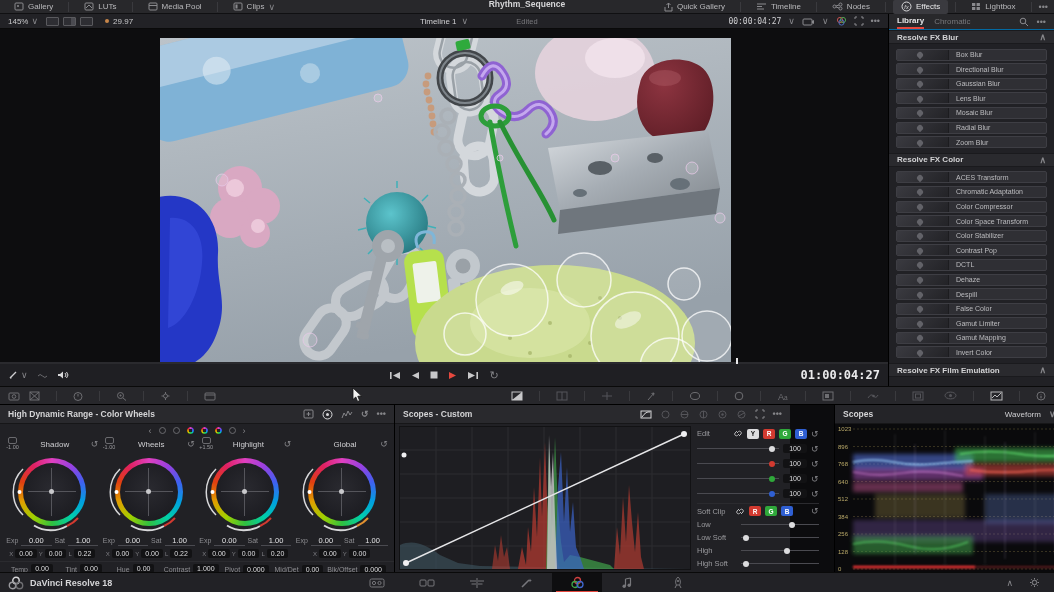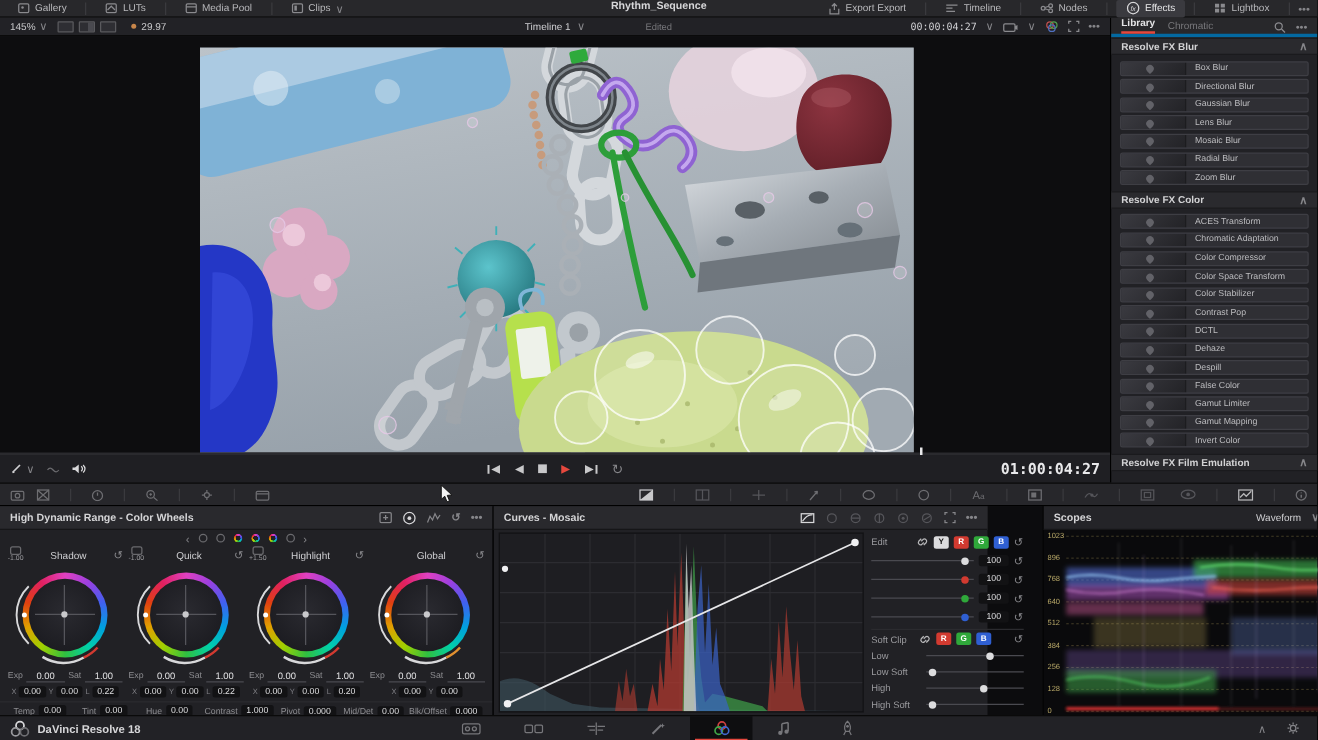--- a/index.html
+++ b/index.html
@@ -47,21 +47,21 @@
   .tbtn{cursor:default;}
 
   
   #toolstrip{position:absolute;left:0;top:386px;width:1054px;height:19px;background:#27272b;
              border-top:1px solid #0a0a0a;border-bottom:1px solid #000;display:flex;align-items:center;padding:0 8px;}
   .ts-group{display:flex;align-items:center;gap:9px;}
   #cursor{position:absolute;left:352px;top:388px;z-index:9;}
 
   
   #fxpanel{position:absolute;left:888px;top:14px;width:166px;height:372px;background:#212125;border-left:1px solid #000;display:flex;flex-direction:column;}
-  #fxtabs{height:16px;display:flex;align-items:flex-end;padding:0 8px;background:#28282b;border-bottom:3px solid #0369a1;}
+  #fxtabs{height:16px;display:flex;align-items:center;padding:0 8px;background:#28282b;border-bottom:1px solid #0369a1;}
   .fxtab{margin-right:10px;font-size:8px;padding:2px 0;}
   .fxtab.active{color:#e4e4e6;font-weight:bold;border-bottom:2px solid #e5483e;}
   .fxtab.idle{color:#77777b;}
   .fx-sec-head{height:14px;display:flex;align-items:center;padding:0 8px;background:#2a2a2e;
                border-top:1px solid #1a1a1d;border-bottom:1px solid #1a1a1d;font-weight:bold;color:#d2d2d4;}
   .fx-items{padding:2px 7px;}
   .fx-item{display:flex;align-items:center;height:12px;margin:2.6px 0;background:#2f2f34;
            border:1px solid #3e3e44;border-radius:2px;overflow:hidden;}
   .fx-thumb{width:52px;align-self:stretch;background:linear-gradient(135deg,#3a3a40,#232327);
             border-right:1px solid #1c1c1f;position:relative;}
@@ -190,21 +190,21 @@
     <div class="tb-center">
       <span class="proj-title">Rhythm_Sequence</span>
       <span class="proj-status">Edited</span>
     </div>
 
     <div class="tb-right">
       <div class="tb-btn">
         <svg width="9" height="10">
             <path d="M4.5 1 V6 M2.5 3 L4.5 1 L6.5 3 M1 5 V9 H8 V5" stroke="#8a8a8e" fill="none"></path>
           </svg>
-        <span class="lbl">Export Export</span>
+        <span class="lbl">Quick Gallery</span>
       </div>
       <span class="sep"></span>
       <div class="tb-btn">
         <svg width="11" height="9">
             <path d="M1 2 H10 M1 4.5 H6 M1 7 H8" stroke="#8a8a8e"></path>
           </svg>
         <span class="lbl">Timeline</span>
       </div>
       <span class="sep"></span>
       <div class="tb-btn">
@@ -789,21 +789,21 @@
           <span class="vbox">0.22</span>
         </div>
       </div>
 
       <div class="wheelcol">
         <div class="wheel-top">
           <span class="zone-badge">
             <span class="zb-ic"></span>
             <span class="zb-val">-1.00</span>
           </span>
-          <span class="wheel-name">Quick</span>
+          <span class="wheel-name">Wheels</span>
           <span class="glyph">↺</span>
         </div>
         <div class="wheelbox">
           <div class="wheel"></div>
           <span class="wh-h"></span>
             <span class="wh-v"></span>
             <span class="wh-c"></span>
           <svg class="wheel-ov" width="80" height="80">
             <path d="M 11 17 A 32 32 0 0 0 11 63" stroke="#d8d8da" stroke-width="1.5" fill="none"></path>
             <circle cx="7.5" cy="40" r="2" fill="#fff"></circle>
@@ -936,21 +936,21 @@
       </div>
       <div class="hp">
         <span class="pl">Blk/Offset</span>
         <span class="vbox">0.000</span>
       </div>
     </div>
   </section>
 
   <section id="curves">
     <div class="panel-head">
-      <span>Curves - Mosaic</span>
+      <span>Scopes - Custom</span>
       <div class="ph-icons">
         <svg width="12" height="9">
             <rect x="1" y="1" width="10" height="7" fill="none" stroke="#d8d8da"></rect>
             <path d="M2 7 Q6 1 10 2" fill="none" stroke="#d8d8da"></path>
           </svg>
         <svg width="11" height="9">
             <circle cx="5.5" cy="4.5" r="3.5" fill="none" stroke="#55555a"></circle>
           </svg>
         <svg width="11" height="9">
             <circle cx="5.5" cy="4.5" r="3.5" fill="none" stroke="#55555a"></circle>

